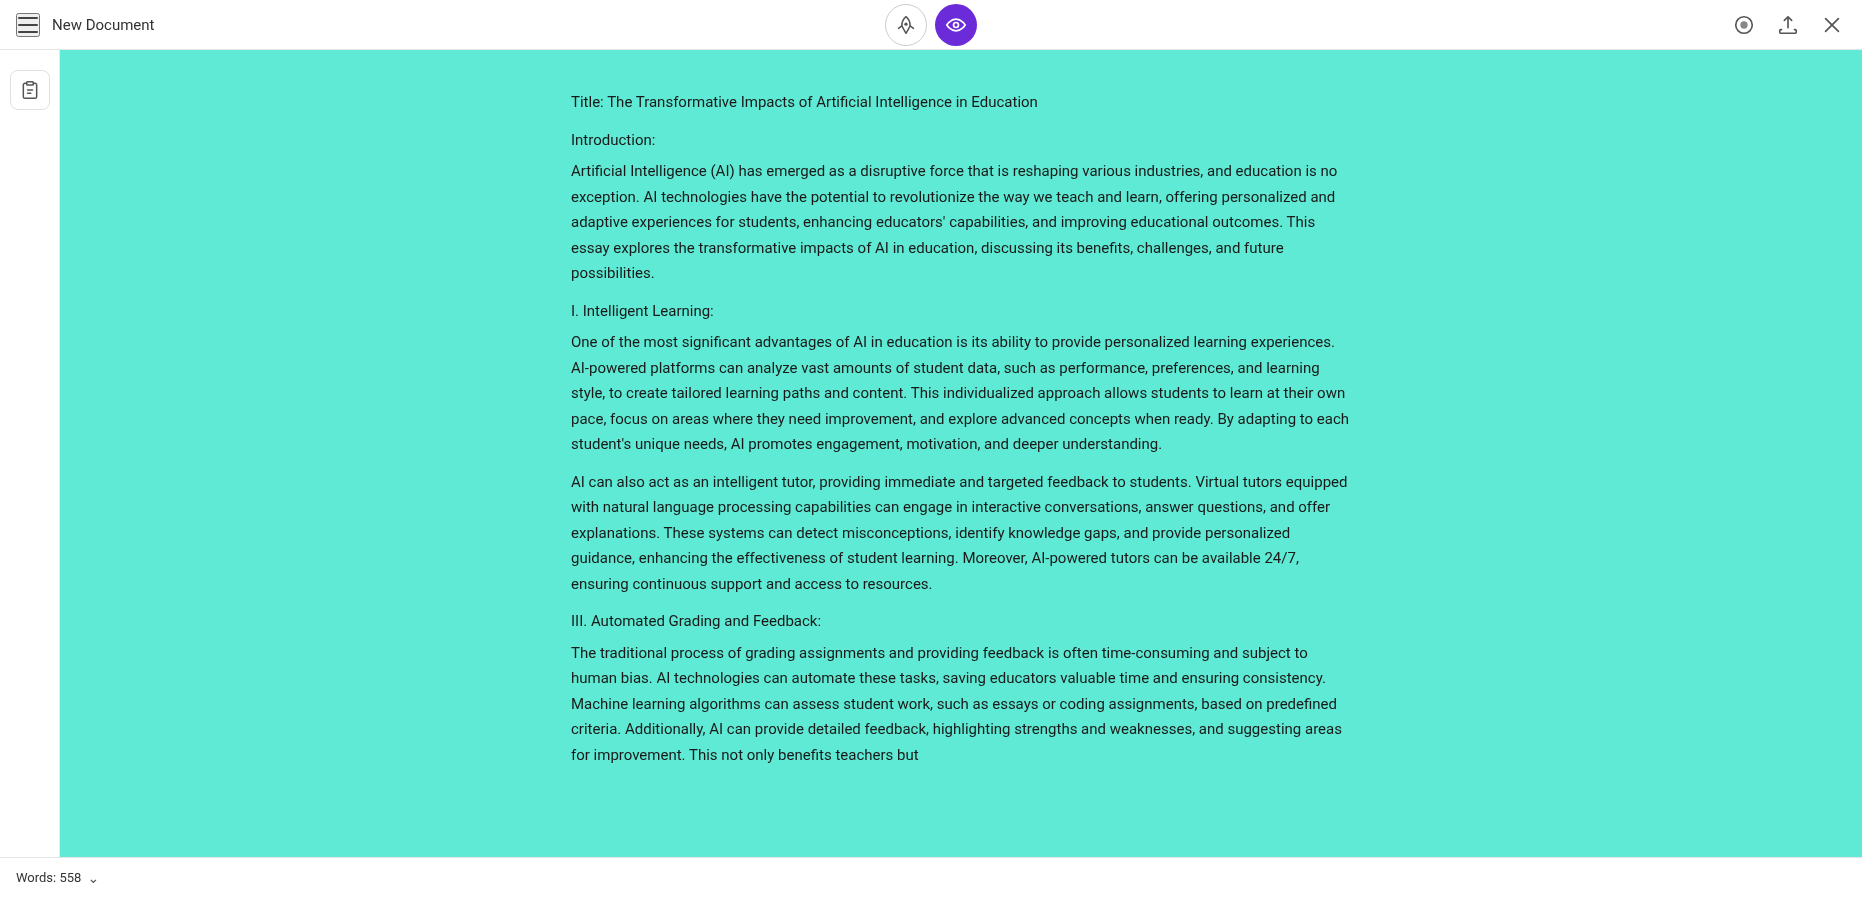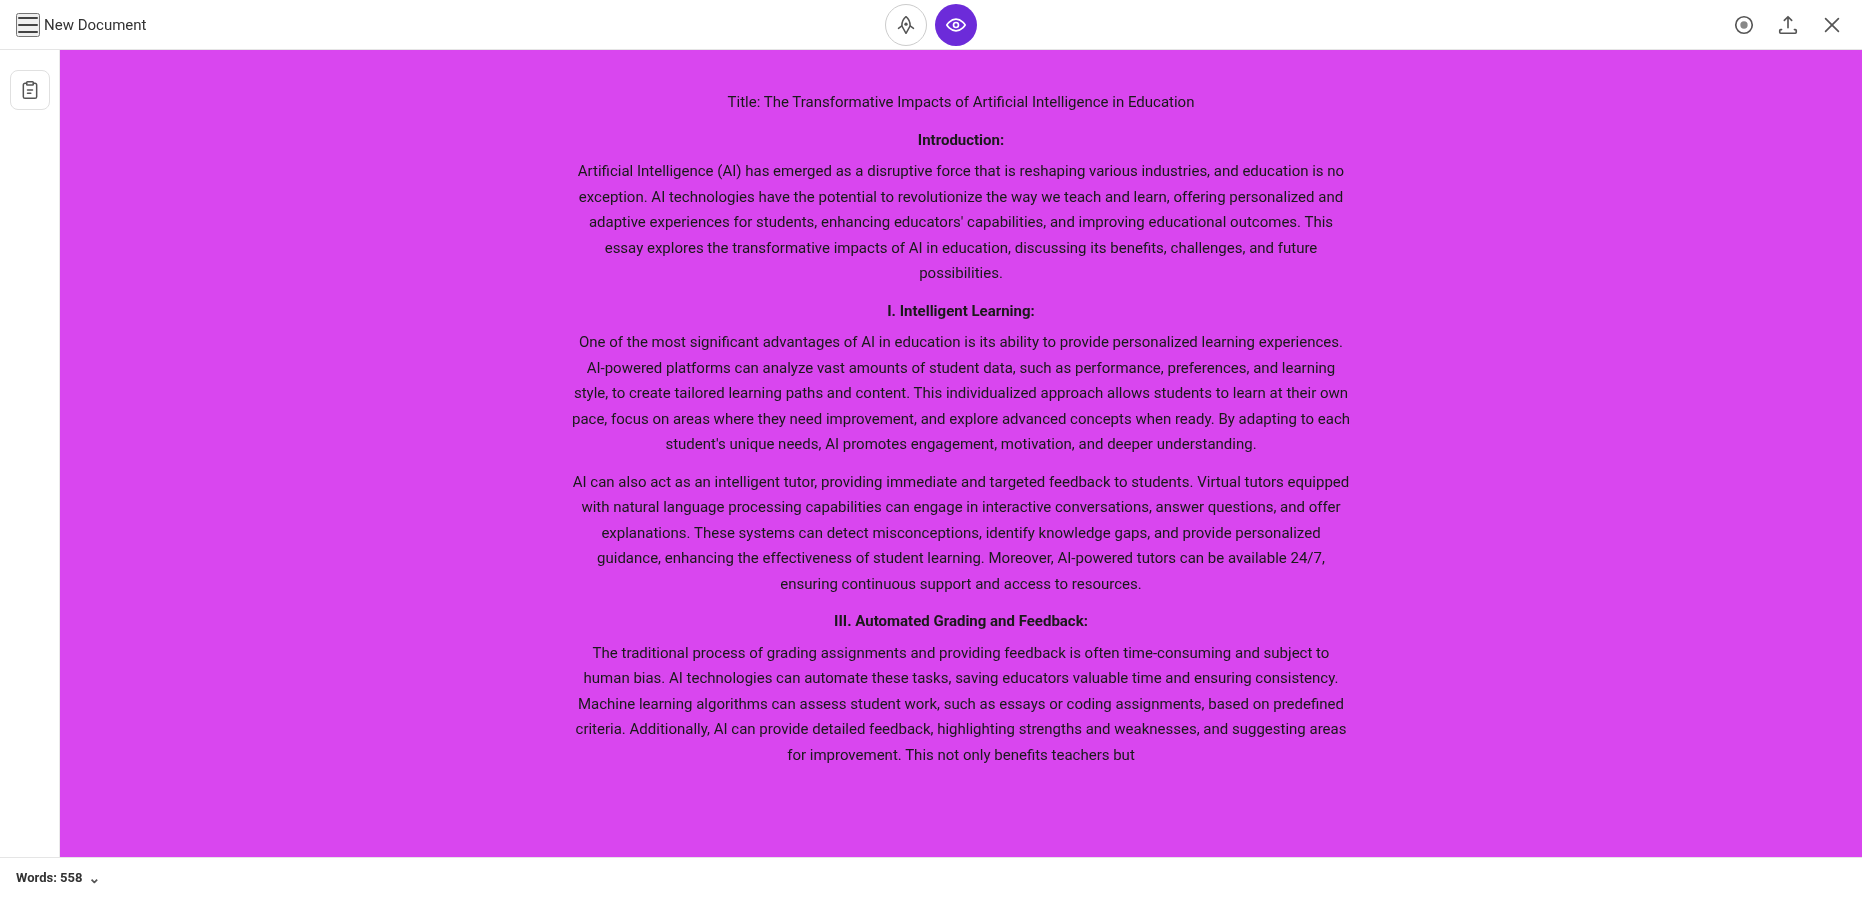--- a/index.html
+++ b/index.html
@@ -26,21 +26,21 @@
       padding: 0 16px;
       border-bottom: 1px solid #e5e5e5;
       background: #ffffff;
       flex-shrink: 0;
       position: relative;
     }
 
     .toolbar-left {
       display: flex;
       align-items: center;
-      gap: 4px;
+      gap: 12px;
       flex: 1;
     }
 
     .hamburger-icon {
       width: 24px;
       height: 24px;
       display: flex;
       flex-direction: column;
       justify-content: center;
       gap: 5px;
@@ -148,52 +148,50 @@
       font-size: 18px;
       background: none;
       border: 1px solid #e0e0e0;
     }
 
     
     .document-area {
       flex: 1;
       overflow-y: auto;
       padding: 40px 80px 60px 80px;
-      background: #d946ef;
-      text-align: center;
+      background: #5eead4;
     }
 
     .document-content {
       max-width: 780px;
       margin: 0 auto;
       font-size: 15px;
       line-height: 1.7;
       color: #1a1a1a;
     }
 
     .document-content p {
       margin-bottom: 12px;
     }
 
     .document-content .section-title {
-      font-weight: 700;
+      font-weight: 400;
       margin-bottom: 6px;
       margin-top: 8px;
     }
 
     
     .status-bar {
       height: 40px;
       display: flex;
       align-items: center;
       padding: 0 16px;
       border-top: 1px solid #e5e5e5;
       background: #ffffff;
       flex-shrink: 0;
-      font-weight: bold;
     }
 
     .word-count {
       display: flex;
       align-items: center;
       gap: 6px;
       font-size: 13px;
       color: #333;
       cursor: pointer;
     }

